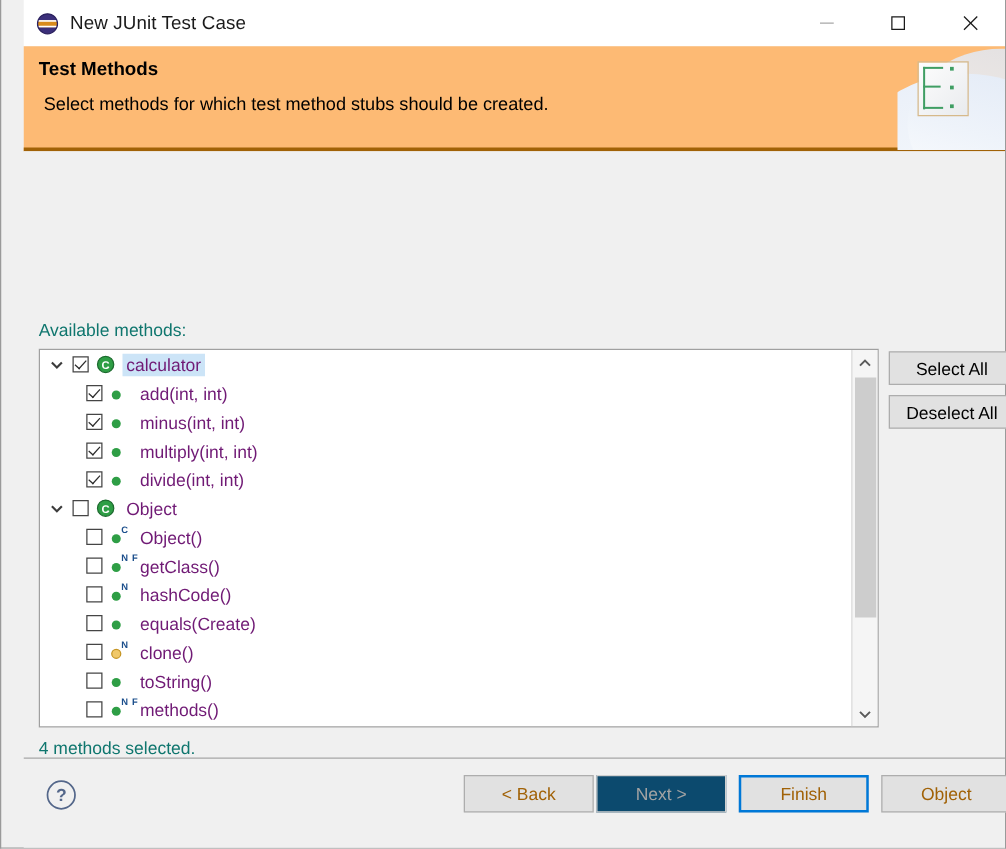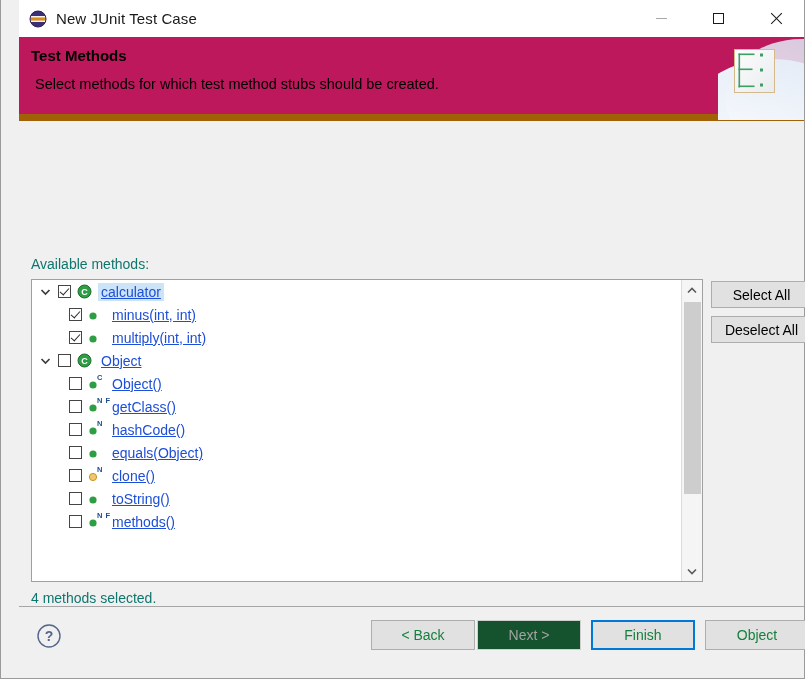--- a/index.html
+++ b/index.html
@@ -89,22 +89,22 @@
     width: 15px;
     height: 1px;
     background: #1a1a1a;
   }
   .glyph-close:before { transform: rotate(45deg); }
   .glyph-close:after  { transform: rotate(-45deg); }
 
   
   .banner {
     height: 84px;
-    background: #be185d;
-    border-bottom: 7px solid #a16207;
+    background: #fdba74;
+    border-bottom: 3px solid #a16207;
     position: relative;
     flex: 0 0 auto;
     box-sizing: border-box;
   }
   .banner-title {
     position: absolute;
     left: 12px;
     top: 10px;
     font-size: 15px;
     font-weight: bold;
@@ -245,24 +245,23 @@
     top: -2px;
     font-size: 7.5px;
     font-weight: bold;
     color: #1c4f8c;
     letter-spacing: .5px;
     line-height: 8px;
     white-space: nowrap;
   }
   .tlabel {
     font-size: 14px;
-    color: #1d4ed8;
+    color: #701a75;
     padding: 0 3px;
     line-height: 18px;
-    text-decoration: underline;
   }
   .trow.selected .tlabel {
     background: #cce4f7;
   }
 
   
   .vscroll {
     position: absolute;
     right: 0;
     top: 0;
@@ -357,26 +356,26 @@
   }
   .fbtn {
     position: absolute;
     top: 13px;
     height: 30px;
     background: #e1e1e1;
     border: 1px solid #adadad;
     box-sizing: border-box;
     font-family: "Liberation Sans", sans-serif;
     font-size: 14px;
-    color: #15803d;
+    color: #a16207;
     cursor: default;
     padding: 0;
   }
   .fbtn.back   { left: 352px; width: 104px; }
-  .fbtn.next   { left: 458px; width: 104px; color: #a3a3a3; background: #14532d; border-color: #cfcfcf; }
+  .fbtn.next   { left: 458px; width: 104px; color: #a3a3a3; background: #0c4a6e; border-color: #cfcfcf; }
   .fbtn.finish { left: 572px; width: 104px; background: #e1e1e1; border: 2px solid #0078d7; }
   .fbtn.cancel { left: 686px; width: 104px; }
 </style>
 </head>
 <body>
 
 <div class="dialog">
 
   <div class="titlebar">
     <span class="titlebar-icon">
@@ -447,31 +446,51 @@
             <span class="tlabel">calculator</span>
           </div>
           <div class="trow child">
             <span class="indent"></span>
             <span class="cbx checked"></span>
             <span class="micon">
               <svg width="15" height="15" viewBox="0 0 15 15" style="top:2px">
                 <circle cx="5" cy="7" r="3.6" fill="#2e9e45"></circle>
               </svg>
             </span>
+            <span class="tlabel">add(int, int)</span>
+          </div>
+          <div class="trow child">
+            <span class="indent"></span>
+            <span class="cbx checked"></span>
+            <span class="micon">
+              <svg width="15" height="15" viewBox="0 0 15 15" style="top:2px">
+                <circle cx="5" cy="7" r="3.6" fill="#2e9e45"></circle>
+              </svg>
+            </span>
             <span class="tlabel">minus(int, int)</span>
           </div>
           <div class="trow child">
             <span class="indent"></span>
             <span class="cbx checked"></span>
             <span class="micon">
               <svg width="15" height="15" viewBox="0 0 15 15" style="top:2px">
                 <circle cx="5" cy="7" r="3.6" fill="#2e9e45"></circle>
               </svg>
             </span>
             <span class="tlabel">multiply(int, int)</span>
+          </div>
+          <div class="trow child">
+            <span class="indent"></span>
+            <span class="cbx checked"></span>
+            <span class="micon">
+              <svg width="15" height="15" viewBox="0 0 15 15" style="top:2px">
+                <circle cx="5" cy="7" r="3.6" fill="#2e9e45"></circle>
+              </svg>
+            </span>
+            <span class="tlabel">divide(int, int)</span>
           </div>
           <div class="trow">
             <span class="twisty">
               <svg width="11" height="8" viewBox="0 0 11 8">
                 <polyline points="1.5,2 5.5,6 9.5,2" fill="none" stroke="#3c3c3c" stroke-width="1.7"></polyline>
               </svg>
             </span>
             <span style="width: 4px; flex: 0 0 auto;"></span>
             <span class="cbx"></span>
             <span class="micon">
@@ -516,21 +535,21 @@
             <span class="tlabel">hashCode()</span>
           </div>
           <div class="trow child">
             <span class="indent"></span>
             <span class="cbx"></span>
             <span class="micon">
               <svg width="15" height="15" viewBox="0 0 15 15" style="top:2px">
                 <circle cx="5" cy="7" r="3.6" fill="#2e9e45"></circle>
               </svg>
             </span>
-            <span class="tlabel">equals(Object)</span>
+            <span class="tlabel">equals(Create)</span>
           </div>
           <div class="trow child">
             <span class="indent"></span>
             <span class="cbx"></span>
             <span class="micon">
               <svg width="15" height="15" viewBox="0 0 15 15" style="top:2px">
                 <circle cx="5" cy="7" r="3.6" fill="#f0c869" stroke="#c59524" stroke-width="1"></circle>
               </svg>
               <span class="badge">N</span>
             </span>

